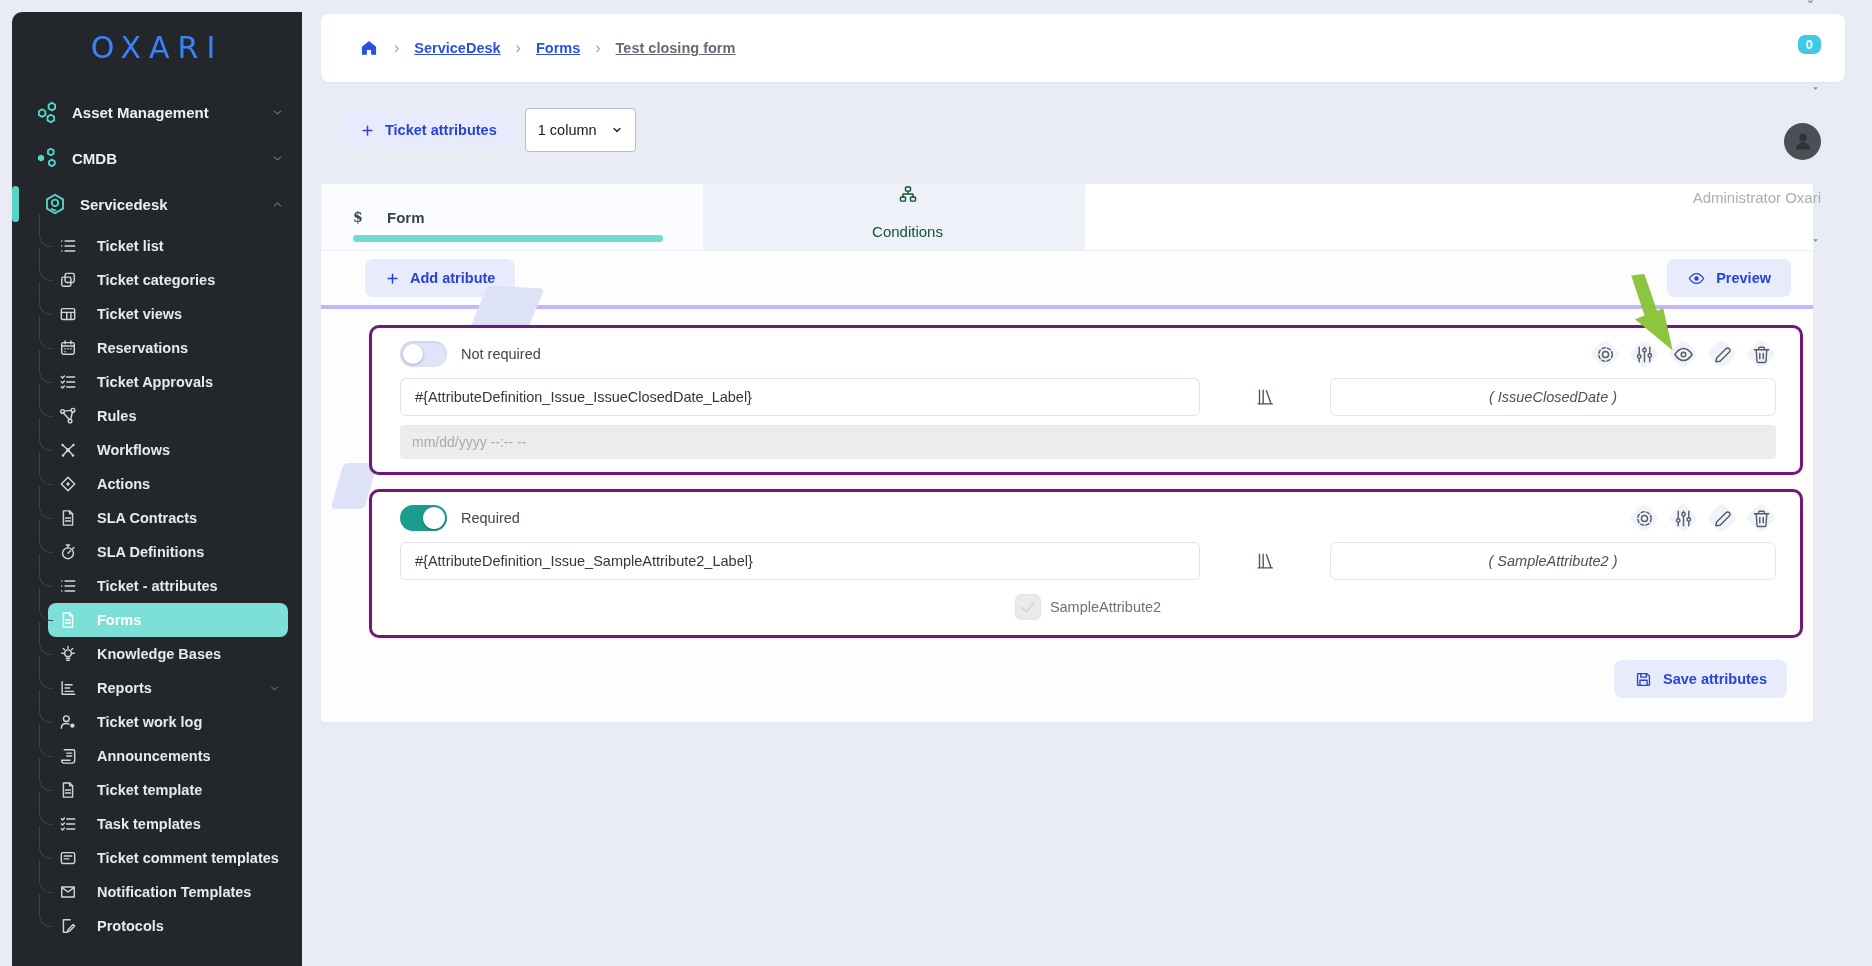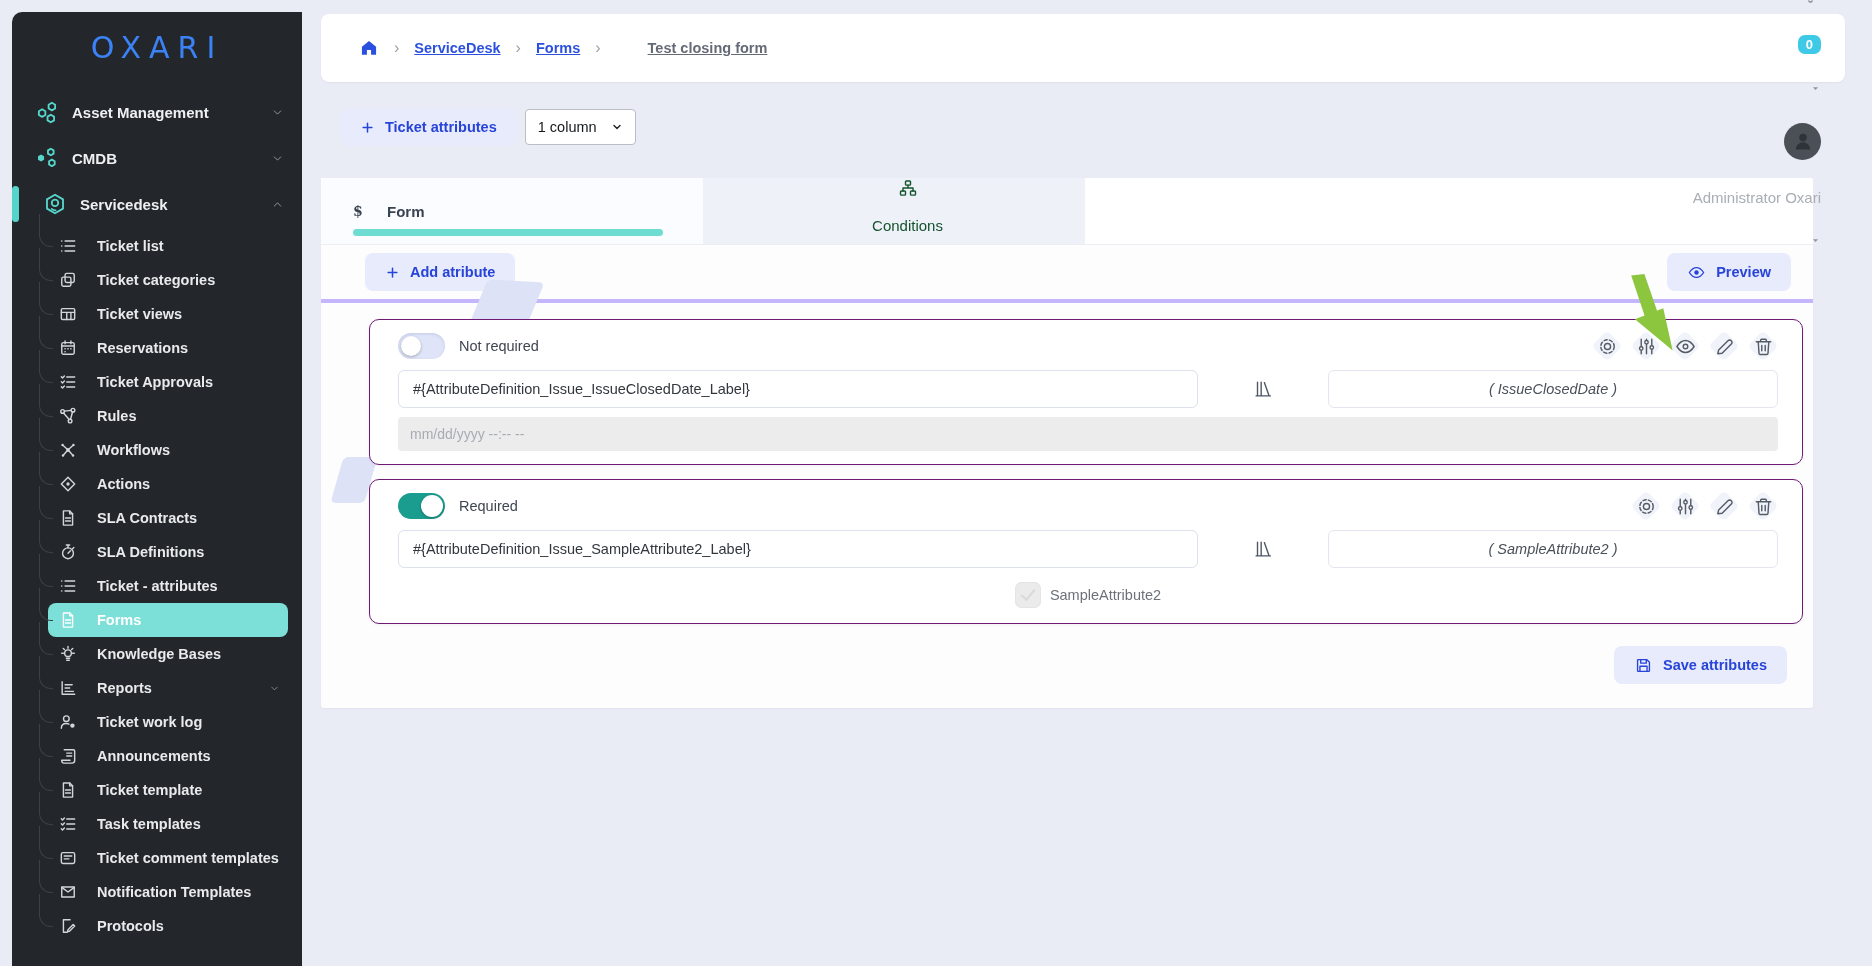--- a/index.html
+++ b/index.html
@@ -37,59 +37,59 @@
   .sub.active .sub-ic { color:#fff; }
 
   
   .main { position:absolute; left:321px; top:14px; right:27px; }
   .topbar { height:68px; background:#fff; border-radius:8px; display:flex; align-items:center;
     justify-content:space-between; padding:0 24px 0 38px; box-shadow:0 1px 2px rgba(40,50,90,.05); }
   .crumbs { display:flex; align-items:center; gap:15px; font-size:14.5px; font-weight:700; }
   .crumb-home { color:#2b50e0; cursor:pointer; } .crumb-home .ic { width:20px; height:20px; }
   .crumb-sep { color:#9aa2ad; font-weight:400; font-size:16px; }
   .crumb-link { color:#2b50e0; text-decoration:underline; cursor:pointer; }
-  .crumb-current { color:#646b76; text-decoration:underline;margin-left:32px; }
+  .crumb-current { color:#646b76; text-decoration:underline; }
   .top-right { display:flex; align-items:flex-end; gap:29px; color:#9aa0a8;flex-direction:column; }
   .tr-gear { width:20px; height:20px; color:#878d94; cursor:pointer; stroke-width:1.8; }
   .lang { font-size:14px; color:#9aa0a8; margin-left:4px; }
   .caret { width:11px; height:11px; color:#8f959c; }
   .tr-bell { width:21px; height:21px; color:#8b9097; cursor:pointer; margin-left:12px; }
   .badge { background:#3ec9e6; color:#fff; font-size:13px; font-weight:700; border-radius:7px; padding:2px 8px; cursor:pointer; }
   .avatar { width:37px; height:37px; border-radius:50%; background:#4b5056; display:flex; align-items:center;
     justify-content:center; margin-left:10px; cursor:pointer; }
   .avatar .ic { width:24px; height:24px; color:#2e3338; }
   .uname { font-size:15px; color:#a9aeb5; margin-left:2px; }
 
   .attr-toolbar { display:flex; align-items:center; margin:26px 0 0 19px; }
   .btn { display:inline-flex; align-items:center; gap:10px; background:#e7ebfc; color:#2743d8; border:none;
     border-radius:8px; font-size:14.5px; font-weight:600; padding:0 20px; height:38px; font-family:inherit; cursor:pointer; }
   .btn .ic { width:15px; height:15px; stroke-width:2.4; }
   .btn .ic.w20 { width:19px; height:19px; stroke-width:1.7; }
   .select { display:flex; align-items:center; gap:14px; background:#fff; border:1px solid #b9bdc7; border-radius:4px;
-    height:36px; padding:0 12px; font-size:14.5px; color:#14181c; margin-left:8px; cursor:pointer; }
+    height:44px; padding:0 12px; font-size:14.5px; color:#14181c; margin-left:8px; cursor:pointer; }
   .select .ic { width:12px; height:12px; stroke-width:2.8; color:#222; }
 
   .tabstrip { display:flex; margin:32px 32px 0 0; background:#fff; border-radius:2px 2px 0 0; }
   .tab { width:382px; height:66px; display:flex; align-items:center; gap:19px; padding-left:27px;
     font-size:15px; position:relative; cursor:pointer; }
   .tab .ic { width:20px; height:20px; flex:none; }
   .tab.active { background:#fbfcff; color:#3a4350; font-weight:600; }
   .tab.active::after { content:""; position:absolute; left:32px; right:40px; bottom:8px; height:7px;
     border-radius:4px; background:#6fdcd2; }
   .tab.inactive { background:#eff1f9; color:#14532d;flex-direction:column; }
 
   .panel { position:relative; background:#fdfdfe; margin-right:32px; border-top:1px solid #eceef4;
     border-radius:0 0 3px 3px; padding-bottom:24px; box-shadow:0 1px 2px rgba(40,50,90,.04); }
   .panel-toolbar { display:flex; justify-content:space-between; align-items:center; height:58px;
     padding:0 22px 0 44px; border-bottom:4px solid #c4b5fd; }
   .deco { position:absolute; background:#dde2f6; z-index:0; }
   .deco1 { left:157px; top:36px; width:58px; height:44px; transform:skewX(-20deg) rotate(3deg); border-radius:5px; }
   .deco2 { left:16px; top:212px; width:34px; height:46px; transform:skewX(-16deg); border-radius:5px; }
   .cards { position:relative; padding:16px 10px 0 48px; display:flex; flex-direction:column; gap:14px; }
-  .card { position:relative; z-index:1; background:#fff; border:1px solid #701a75; border-radius:10px;
+  .card { position:relative; z-index:1; background:#fff; border:3px solid #701a75; border-radius:10px;
     padding:11px 24px 13px 28px; box-shadow:0 1px 3px rgba(50,60,100,.06); }
   .r1 { display:flex; align-items:center; gap:14px; }
   .toggle { width:47px; height:26px; border-radius:14px; background:#dfe4f8; position:relative; cursor:pointer;
     box-shadow:inset 0 1px 3px rgba(80,90,140,.18); flex:none; }
   .toggle .knob { position:absolute; top:3px; left:3px; width:20px; height:20px; border-radius:50%; background:#fff;
     box-shadow:0 1px 3px rgba(0,0,0,.28); }
   .toggle.on { background:#1a9d8f; box-shadow:none; }
   .toggle.on .knob { left:auto; right:2px; top:2px; width:22px; height:22px; }
   .tlabel { font-size:14.5px; color:#3f4651; }
   .acts { margin-left:auto; display:flex; gap:9px; }

